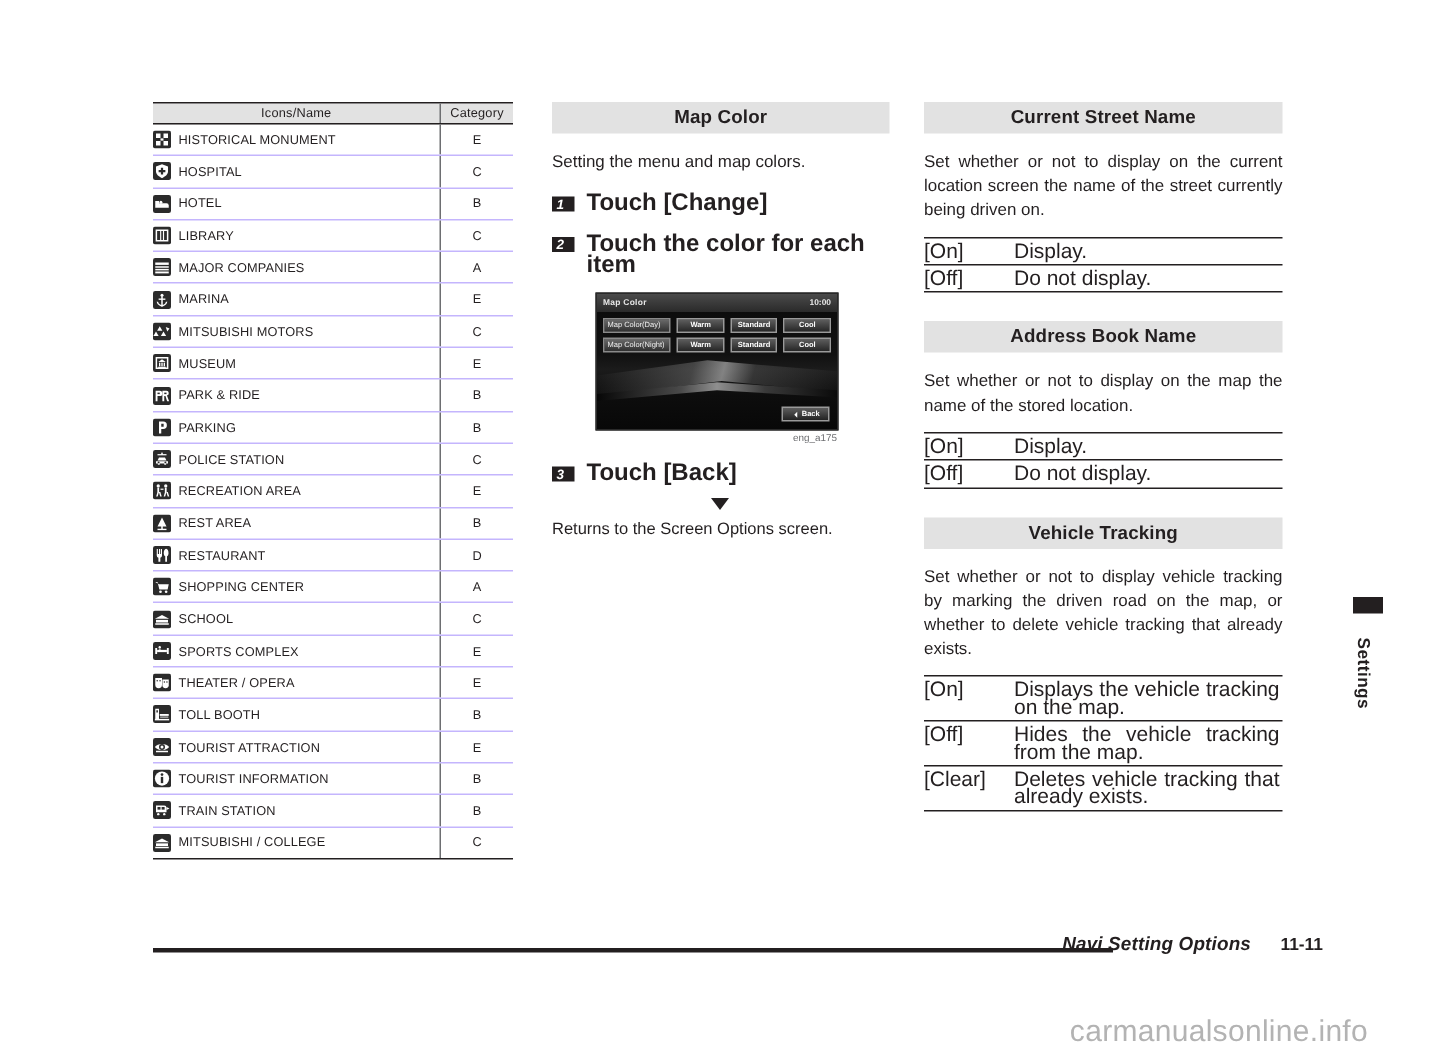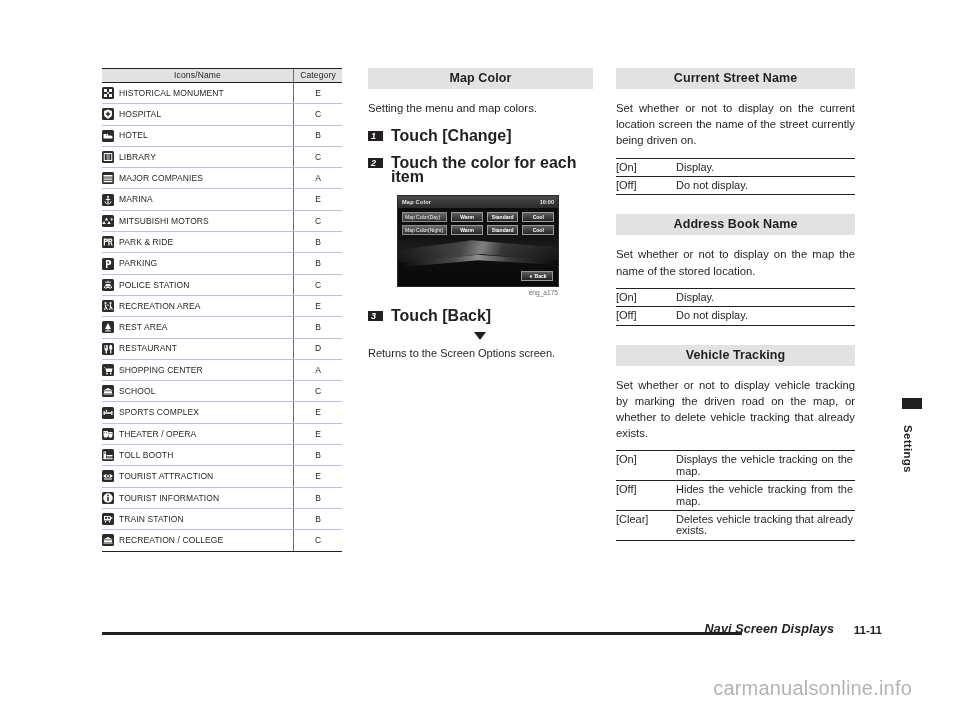--- a/index.html
+++ b/index.html
@@ -153,21 +153,21 @@
     border-left: 6px solid transparent;
     border-right: 6px solid transparent;
     border-top: 8px solid #231f20;
     margin: 9px auto 0 auto;
     margin-left: 106px;
   }
   .return-text { font-size: 11px; margin-top: 7px; color: #231f20; }
 
   
   table.opt { width: 100%; border-collapse: collapse; margin-top: 9px; }
-  table.opt td { font-size: 11px; line-height: 11.4px; padding: 3px 0 3px 0; vertical-align: top; color: #231f20; }
+  table.opt td { font-size: 14px; line-height: 11.4px; padding: 3px 0 3px 0; vertical-align: top; color: #231f20; }
   table.opt tr { border-bottom: 1px solid #231f20; }
   table.opt tr:first-child { border-top: 1.1px solid #231f20; }
   table.opt .k { width: 60px; }
   table.opt .v { text-align: justify; padding-right: 2px; }
 
   
   .side-tab { position: absolute; right: 16px; top: 398px; width: 20px; }
   .side-bar { width: 20px; height: 11px; background: #231f20; }
   .side-label {
     margin-top: 16px;
@@ -310,20 +310,38 @@
                 <span class="poi-label">MITSUBISHI MOTORS</span>
               </div>
             </td>
             <td class="c-cat">C</td>
           </tr>
           <tr>
             <td class="c-name">
               <div class="name-cell">
                 <svg viewBox="0 0 24 24" class="ico">
                   <rect x="0" y="0" width="24" height="24" rx="3" fill="#2b2b2b"></rect>
+                  <rect x="3.5" y="4" width="17" height="16" fill="#fff"></rect>
+                  <rect x="5.5" y="6" width="13" height="12" fill="#2b2b2b"></rect>
+                  <path d="M12 7 L17 10.5 H7 Z" fill="#fff"></path>
+                  <rect x="8" y="11.5" width="1.8" height="5" fill="#fff"></rect>
+                  <rect x="11.1" y="11.5" width="1.8" height="5" fill="#fff"></rect>
+                  <rect x="14.2" y="11.5" width="1.8" height="5" fill="#fff"></rect>
+                  <rect x="7" y="17" width="10" height="1.6" fill="#fff"></rect>
+                </svg>
+                <span class="poi-label">MUSEUM</span>
+              </div>
+            </td>
+            <td class="c-cat">E</td>
+          </tr>
+          <tr>
+            <td class="c-name">
+              <div class="name-cell">
+                <svg viewBox="0 0 24 24" class="ico">
+                  <rect x="0" y="0" width="24" height="24" rx="3" fill="#2b2b2b"></rect>
                   <path d="M3.5 5 h5.5 a3.5 3.5 0 0 1 0 7 H6 v7 H3.5 Z" fill="#fff"></path>
                   <rect x="6" y="7.5" width="3" height="2" fill="#2b2b2b"></rect>
                   <path d="M12.5 5 h5.5 a3.2 3.2 0 0 1 0.6 6.3 L21.5 19 H18.8 L16.6 12 H15 v7 H12.5 Z" fill="#fff"></path>
                   <rect x="15" y="7.5" width="3" height="2" fill="#2b2b2b"></rect>
                 </svg>
                 <span class="poi-label">PARK &amp; RIDE</span>
               </div>
             </td>
             <td class="c-cat">B</td>
           </tr>
@@ -532,21 +550,21 @@
           </tr>
           <tr>
             <td class="c-name">
               <div class="name-cell">
                 <svg viewBox="0 0 24 24" class="ico">
                   <rect x="0" y="0" width="24" height="24" rx="3" fill="#2b2b2b"></rect>
                   <path d="M12 6 L21.5 11 H2.5 Z" fill="#fff"></path>
                   <rect x="4" y="12.5" width="16" height="3.5" fill="#fff"></rect>
                   <rect x="3" y="17" width="18" height="2" fill="#fff"></rect>
                 </svg>
-                <span class="poi-label">RECREATION / COLLEGE</span>
+                <span class="poi-label">MITSUBISHI / COLLEGE</span>
               </div>
             </td>
             <td class="c-cat">C</td>
           </tr>
         </tbody>
     </table>
   </div>
 
   <div class="col col-mid">
     <div class="sec-title">Map Color</div>
@@ -663,16 +681,16 @@
       </table>
     </div>
   </div>
 
   <div class="side-tab">
     <div class="side-bar"></div>
     <div class="side-label">Settings</div>
   </div>
 
   <div class="footer-rule"></div>
-  <div class="footer-text">Navi Screen Displays</div>
+  <div class="footer-text">Navi Setting Options</div>
   <div class="footer-page">11-11</div>
   <div class="watermark">carmanualsonline.info</div>
 </div>
 
 </body></html>

